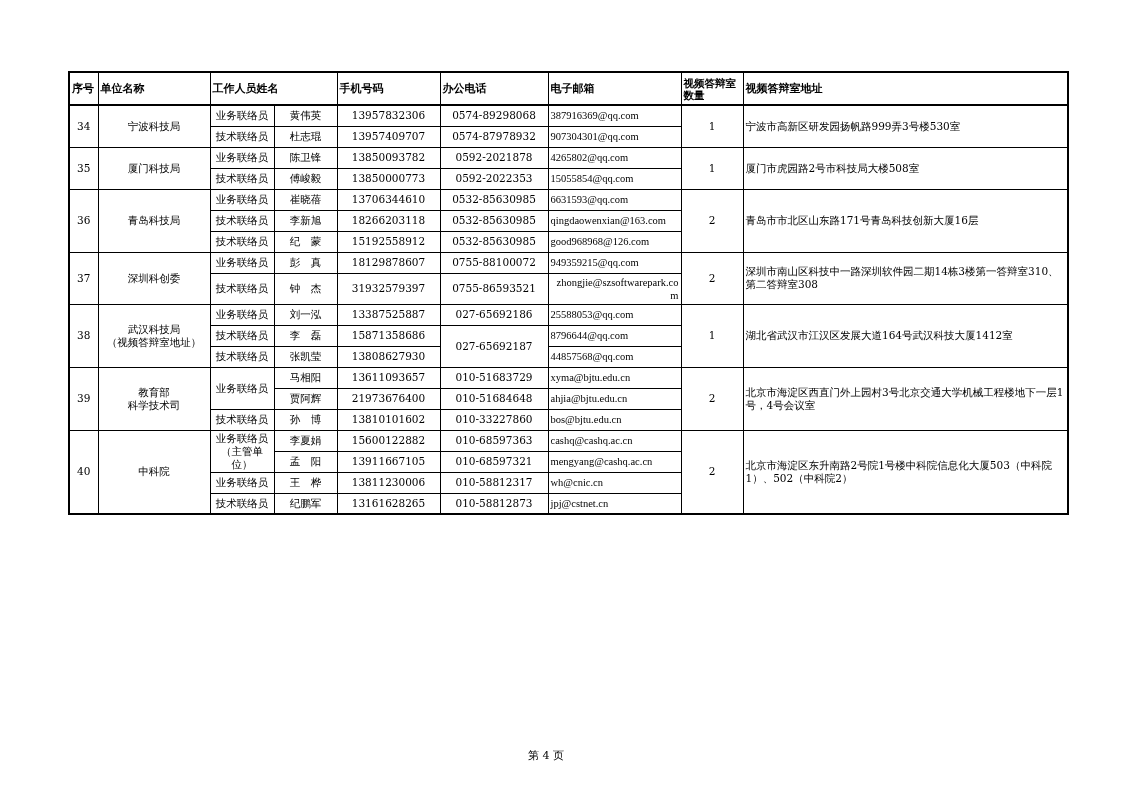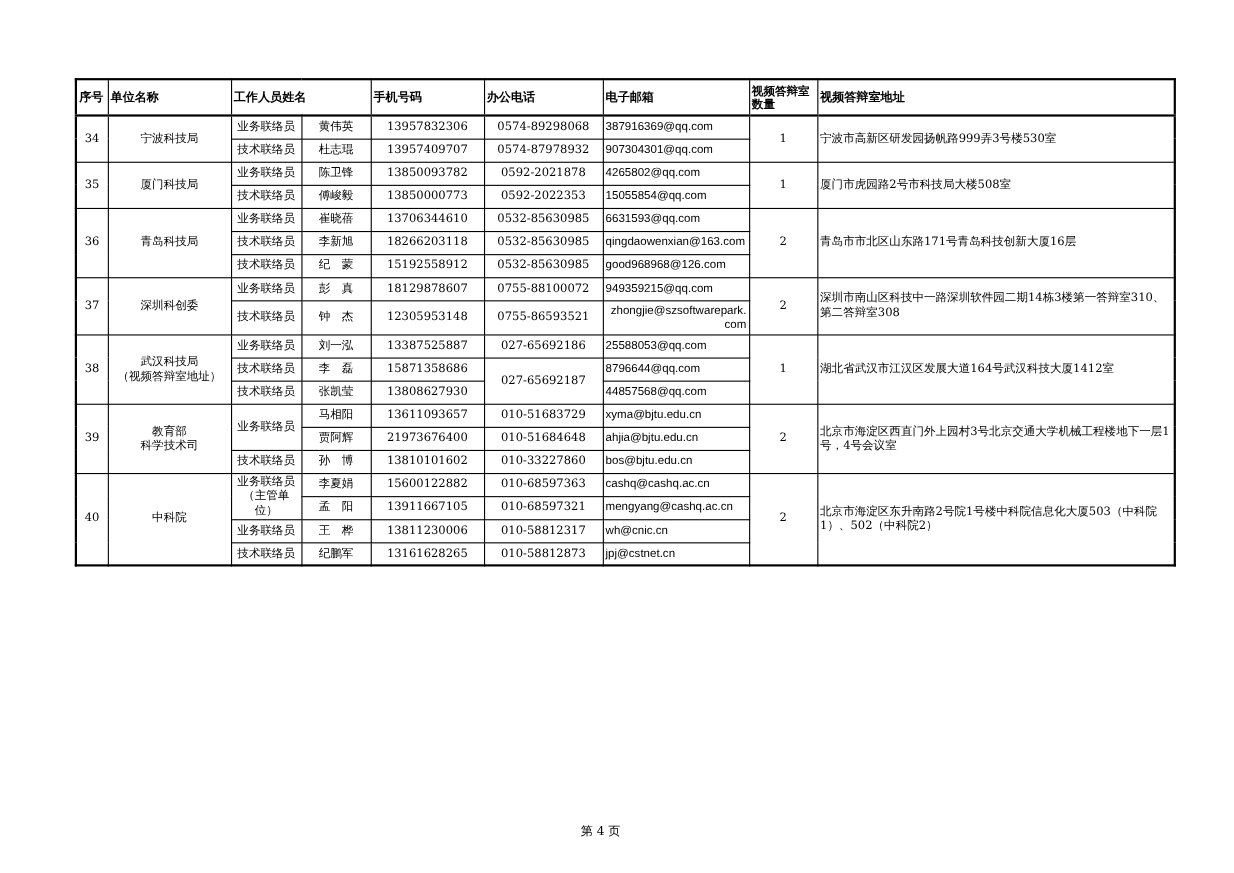--- a/index.html
+++ b/index.html
@@ -5,21 +5,21 @@
   html, body { margin:0; padding:0; background:#ffffff; }
   body { width:1122px; height:794px; position:relative; overflow:hidden;
          font-family: "DejaVu Serif", "Liberation Serif", serif; color:#000; }
   table.sheet { position:absolute; left:68px; top:71px; border-collapse:collapse;
                 border:2px solid #000; table-layout:fixed; }
   table.sheet td, table.sheet th { border:1px solid #000; padding:0 2px; font-size:10.5px;
                 line-height:13px; overflow:hidden; }
   table.sheet th { font-weight:bold; font-size:11px; text-align:left; height:31px;
                    border-bottom:2px solid #000; }
   td.c { text-align:center; }
-  td.email { font-family:Liberation Sans, sans-serif; font-size:9.5px; text-align:left; }
+  td.email { font-family:Liberation Serif, serif; font-size:9.5px; text-align:left; }
   td.addr { text-align:left; padding-left:3px; font-size:10.5px; line-height:14px;margin-left:14px; }
   tr.r { height:21px; }
   tr.r2 { height:31px; }
   .footer { position:absolute; left:0; width:1092px; top:748px; text-align:center; font-size:11px; }
 </style>
 </head>
 <body>
 
 <table class="sheet">
   <colgroup>
@@ -118,21 +118,21 @@
       <td class="c">彭　真</td>
       <td class="c">18129878607</td>
       <td class="c">0755-88100072</td>
       <td class="email">949359215@qq.com</td>
       <td class="c" rowspan="2">2</td>
       <td class="addr" rowspan="2">深圳市南山区科技中一路深圳软件园二期14栋3楼第一答辩室310、第二答辩室308</td>
     </tr>
     <tr class="r2">
       <td class="c">技术联络员</td>
       <td class="c">钟　杰</td>
-      <td class="c">12305953148</td>
+      <td class="c">31932579397</td>
       <td class="c">0755-86593521</td>
       <td class="email" style="word-break:break-all;text-align:right;">zhongjie@szsoftwarepark.com</td>
     </tr>
 
     <tr class="r">
       <td class="c" rowspan="3">38</td>
       <td class="c" rowspan="3">
         <div>武汉科技局</div>
         <div>（视频答辩室地址）</div>
       </td>

